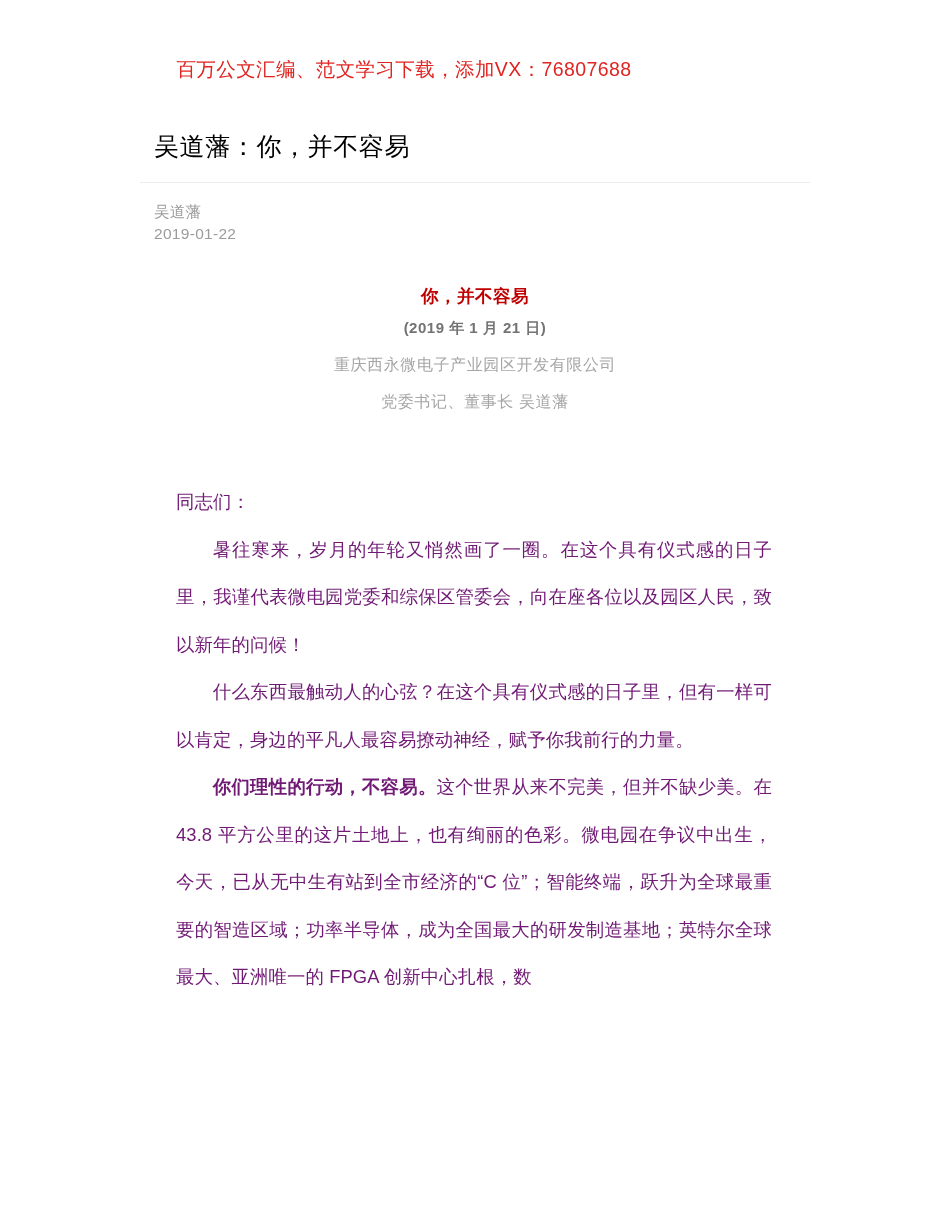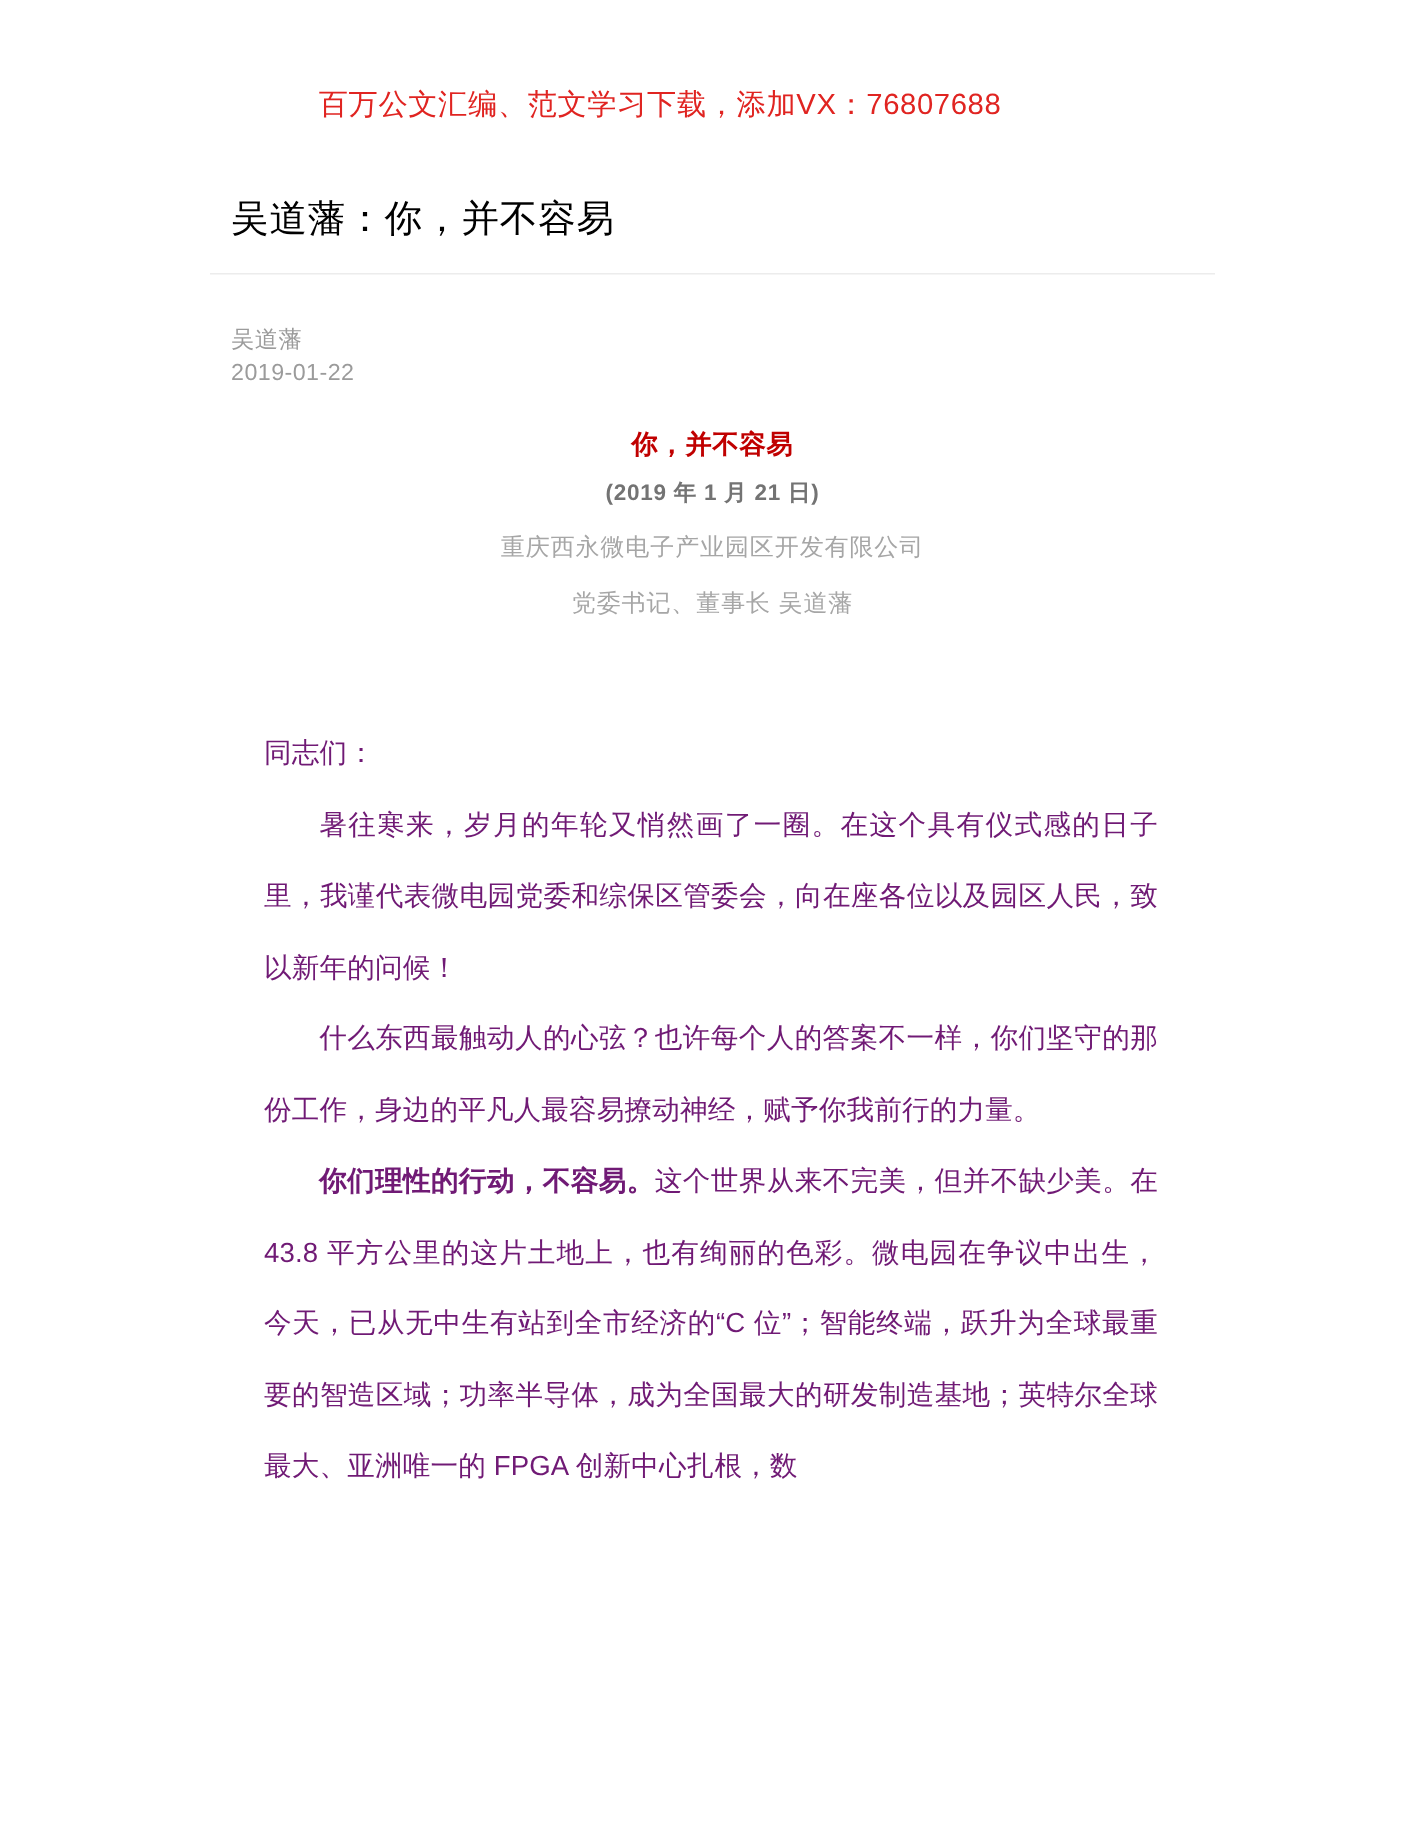--- a/index.html
+++ b/index.html
@@ -22,21 +22,20 @@
     background: #ffffff;
   }
 
   
   .promo-banner {
     position: absolute;
     top: 56px;
     left: 0;
     width: 808px;
     text-align: center;
-    padding-left: 36px;
   }
   .promo-text {
     display: inline-block;
     color: #e02421;
     font-size: 19.5px;
     letter-spacing: 0.4px;
     font-family: "Liberation Sans", "DejaVu Sans", sans-serif;
   }
 
   
@@ -56,21 +55,20 @@
     line-height: 1.5;
   }
   .title-divider {
     height: 1px;
     background: #ececec;
     width: 670px;
     margin: 10px 0 0 0;
   }
   .meta {
     padding: 18px 0 0 14px;
-    margin-top: 15px;
   }
   .meta-author,
   .meta-date {
     display: block;
     color: #9b9b9b;
     font-size: 15.5px;
     line-height: 1.42;
     letter-spacing: 0.3px;
   }
 
@@ -154,20 +152,20 @@
     <div class="doc-org">重庆西永微电子产业园区开发有限公司</div>
     <div class="doc-signer">党委书记、董事长 吴道藩</div>
   </div>
 
   <div class="body-copy">
     <p class="para">同志们：</p>
     <p class="para indent">
       <span>暑往寒来，岁月的年轮又悄然画了一圈。在这个具有仪式感的日子里，我谨代表微电园党委和综保区管委会，向在座各位以及园区人民，致以新年的问候！</span>
     </p>
     <p class="para indent">
-      <span>什么东西最触动人的心弦？也许每个人的答案不一样，你们坚守的那份工作，身边的平凡人最容易撩动神经，赋予你我前行的力量。</span>
+      <span>什么东西最触动人的心弦？在这个具有仪式感的日子里，但有一样可以肯定，身边的平凡人最容易撩动神经，赋予你我前行的力量。</span>
     </p>
     <p class="para indent">
       <b>你们理性的行动，不容易。</b><span>这个世界从来不完美，但并不缺少美。在 43.8 平方公里的这片土地上，也有绚丽的色彩。微电园在争议中出生，今天，已从无中生有站到全市经济的“C 位”；智能终端，跃升为全球最重要的智造区域；功率半导体，成为全国最大的研发制造基地；英特尔全球最大、亚洲唯一的 FPGA 创新中心扎根，数</span>
     </p>
   </div>
 
 </div>
 
 </body></html>

